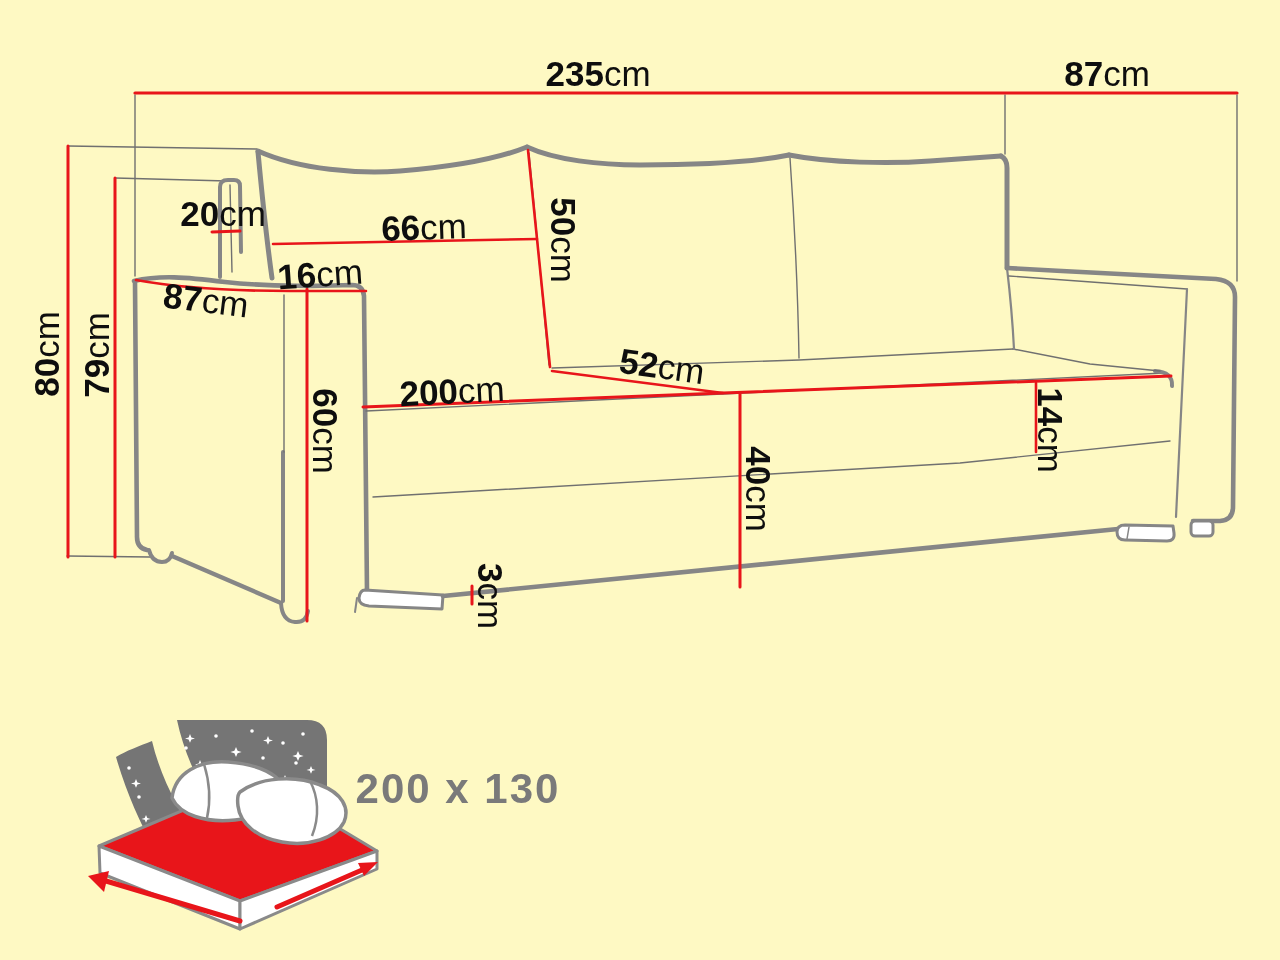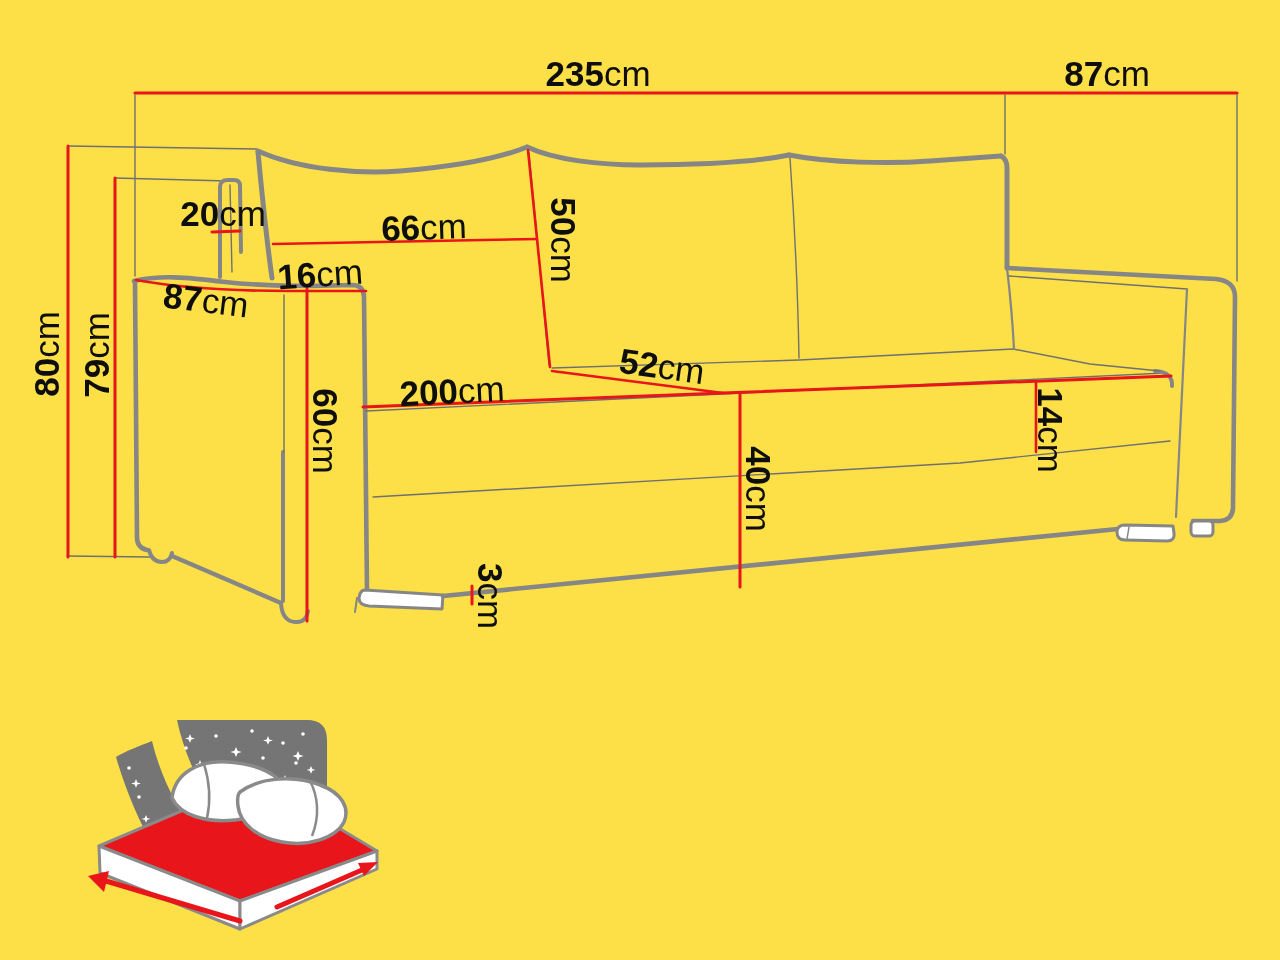--- a/index.html
+++ b/index.html
@@ -1,16 +1,16 @@
 <!DOCTYPE html>
 <html><head>
 <meta charset="utf-8">
 <style>
   html,body{margin:0;padding:0;background:#ffffff;}
-  #stage{position:relative;width:1280px;height:960px;background:#fde047;overflow:hidden;
+  #stage{position:relative;width:1280px;height:960px;background:#fef9c3;overflow:hidden;
          font-family:"Liberation Sans",sans-serif;}
   #art{position:absolute;left:0;top:0;width:1280px;height:960px;}
   .lbl{position:absolute;white-space:nowrap;color:#0e0e0e;font-size:35px;line-height:1;
        transform:translate(-50%,-50%) rotate(var(--r,0deg));letter-spacing:0px;}
   .lbl .v{font-weight:700;}
   .lbl .u{font-weight:400;}
   .lbl-sleep{position:absolute;white-space:nowrap;color:#7a7a7a;font-size:42px;font-weight:700;
        letter-spacing:2px;transform:translate(-50%,-50%);}
 </style>
 </head>
@@ -164,14 +164,15 @@
   <div class="lbl" style="left:452px;top:391px;--r:-3deg"><span class="v">200</span><span class="u">cm</span></div>
 
   <div class="lbl" style="left:662px;top:366px;--r:8deg"><span class="v">52</span><span class="u">cm</span></div>
 
   <div class="lbl" style="left:758px;top:489px;--r:90deg"><span class="v">40</span><span class="u">cm</span></div>
 
   <div class="lbl" style="left:1050px;top:430px;--r:90deg"><span class="v">14</span><span class="u">cm</span></div>
 
   <div class="lbl" style="left:490px;top:596px;--r:90deg"><span class="v">3</span><span class="u">cm</span></div>
 
+  <div class="lbl-sleep" style="left:458px;top:789px">200 x 130</div>
 
 </div>
 
 </body></html>

